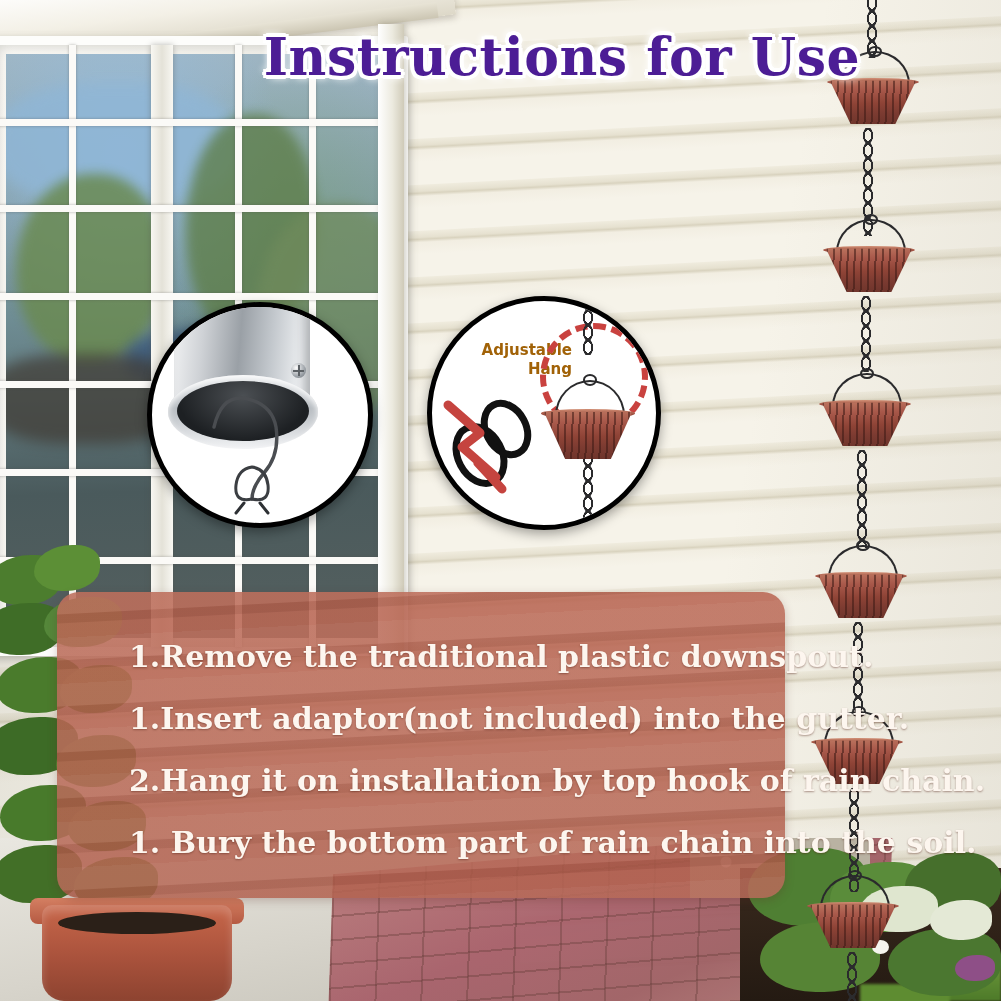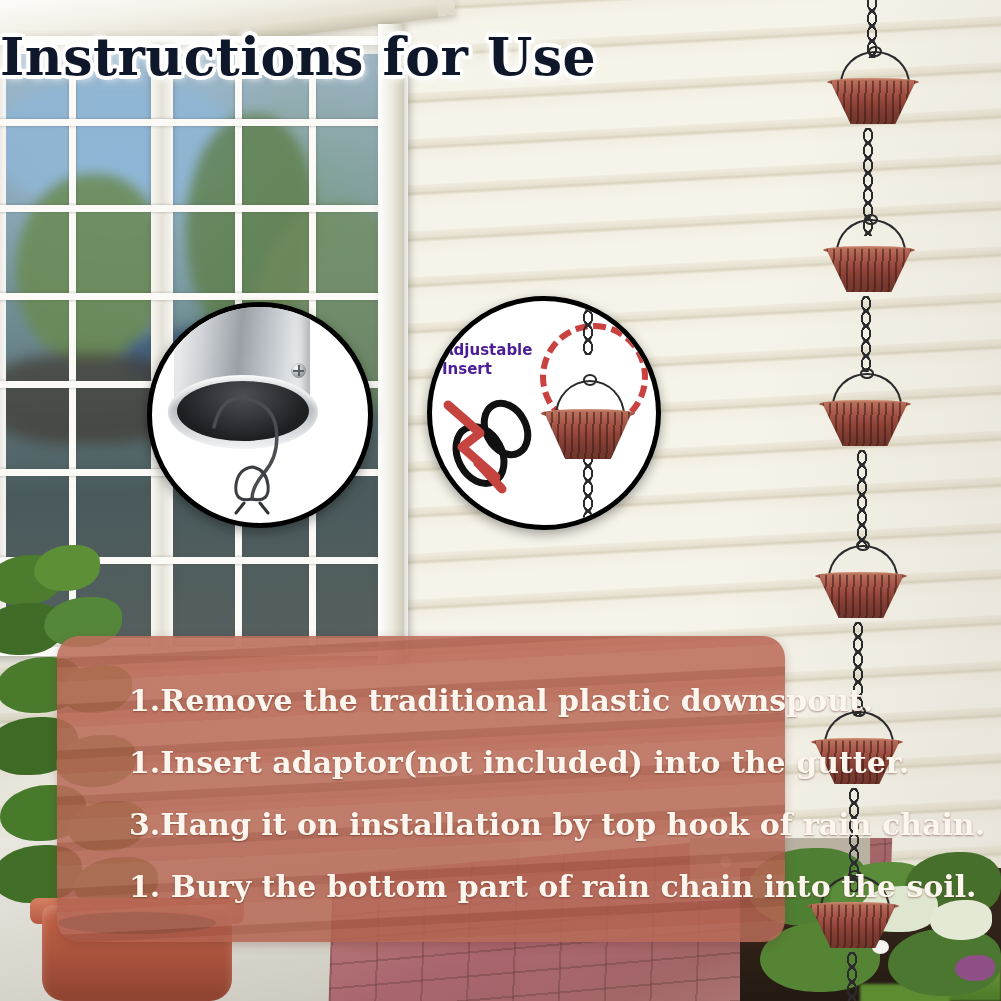--- a/index.html
+++ b/index.html
@@ -113,23 +113,23 @@
     background:linear-gradient(180deg,#d47f62,#b55a42);
     border-radius:8px;
   }
   .soil{position:absolute;left:58px;top:912px;width:158px;height:22px;background:#2b2018;border-radius:50%;}
 
   .hosta{position:absolute;border-radius:58% 42% 50% 50%;filter:blur(.5px);}
   .white-flower{position:absolute;background:#f6f4ee;border-radius:50%;filter:blur(.7px);}
 
   
   .title{
-    position:absolute;left:0;top:26px;width:860px;text-align:left;
+    position:absolute;left:0;top:26px;width:860px;text-align:right;
     font-family:"DejaVu Serif",serif;font-weight:bold;
-    font-size:52px;letter-spacing:.5px;color:#0f172a;
+    font-size:52px;letter-spacing:.5px;color:#4c1d95;
     text-shadow:
       -3px -3px 0 #fff,3px -3px 0 #fff,-3px 3px 0 #fff,3px 3px 0 #fff,
       -4px 0 0 #fff,4px 0 0 #fff,0 -4px 0 #fff,0 4px 0 #fff,
       -4px -4px 6px rgba(255,255,255,.9),4px 4px 7px rgba(255,255,255,.85);
     white-space:nowrap;
   }
 
   
   .inset{
     position:absolute;border-radius:50%;background:#fff;
@@ -203,40 +203,39 @@
     background-size:12px 15px;
     background-repeat:repeat-y;
   }
 
   
   .panel{
     position:absolute;left:57px;top:592px;width:728px;height:306px;
     background:linear-gradient(180deg,rgba(183,98,78,.88),rgba(176,93,74,.86));
     border-radius:22px;
     box-shadow:0 3px 10px rgba(90,45,35,.25);
-    margin-top:44px;
   }
   .panel-lines{
     position:absolute;inset:0;border-radius:22px;overflow:hidden;
     background:repeating-linear-gradient(177deg,
       rgba(255,255,255,.07) 0 22px, rgba(0,0,0,.05) 23px 31px, rgba(255,255,255,.03) 32px 46px);
   }
   .steps{
     position:absolute;left:72px;top:40px;right:28px;
     font-family:"DejaVu Serif",serif;font-weight:bold;
     color:#fdf6ef;font-size:30px;line-height:50px;
     text-shadow:0 1px 2px rgba(80,30,20,.45);
     white-space:nowrap;
   }
   .step{margin-bottom:12px;}
 
   .adj-label{
-    position:absolute;left:10px;top:40px;width:130px;text-align:left;
+    position:absolute;left:10px;top:40px;width:130px;text-align:right;
     font-family:"DejaVu Sans",sans-serif;font-weight:bold;
-    color:#4c1d95;font-size:15px;line-height:19px;
+    color:#a16207;font-size:15px;line-height:19px;
   }
 </style>
 </head>
 <body>
 
 <div id="scene">
 
   <div class="siding"></div>
   <div class="siding-shade"></div>
   <div class="soffit"></div>
@@ -364,21 +363,21 @@
     <svg width="216" height="216" style="position:absolute;left:0;top:0;">
       <path d="M62 120 Q70 86 96 92 Q120 98 124 120 Q128 148 112 166 Q100 180 100 192" fill="none" stroke="#4a4d51" stroke-width="3.4" stroke-linecap="round"></path>
       <path d="M100 192 Q82 196 84 178 Q86 162 100 160 Q114 162 116 178 Q118 196 100 192 Z" fill="none" stroke="#3b3e42" stroke-width="3"></path>
       <path d="M92 196 L84 206 M108 196 L116 206" stroke="#2e3135" stroke-width="3" stroke-linecap="round"></path>
     </svg>
   </div>
 
   <div class="inset" id="inset-chain">
     <div class="adj-label">
       <div>Adjustable</div>
-      <div>Insert</div>
+      <div>Hang</div>
     </div>
 
     <svg width="120" height="110" style="position:absolute;left:8px;top:92px;">
       <ellipse cx="40" cy="62" rx="22" ry="30" transform="rotate(-28 40 62)" fill="none" stroke="#111" stroke-width="7"></ellipse>
       <ellipse cx="66" cy="36" rx="20" ry="27" transform="rotate(-28 66 36)" fill="none" stroke="#111" stroke-width="7"></ellipse>
       <path d="M8 12 L40 40 L22 54 L56 84 L38 70 L62 96" fill="none" stroke="#c5443f" stroke-width="9" stroke-linejoin="round" stroke-linecap="round"></path>
     </svg>
 
     <div class="dash-circle" style="left:108px;top:22px;width:96px;height:96px;"></div>
 
@@ -391,18 +390,18 @@
         <div class="rim"></div>
         <div class="bowl"></div>
     </div>
   </div>
 
   <div class="panel">
     <div class="panel-lines"></div>
     <div class="steps">
       <div class="step">1.Remove the traditional plastic downspout.</div>
       <div class="step">1.Insert adaptor(not included) into the gutter.</div>
-      <div class="step">3.Hang it on installation by top hook of rain chain.</div>
+      <div class="step">2.Hang it on installation by top hook of rain chain.</div>
       <div class="step">1. Bury the bottom part of rain chain into the soil.</div>
     </div>
   </div>
 
 </div>
 
 </body></html>

